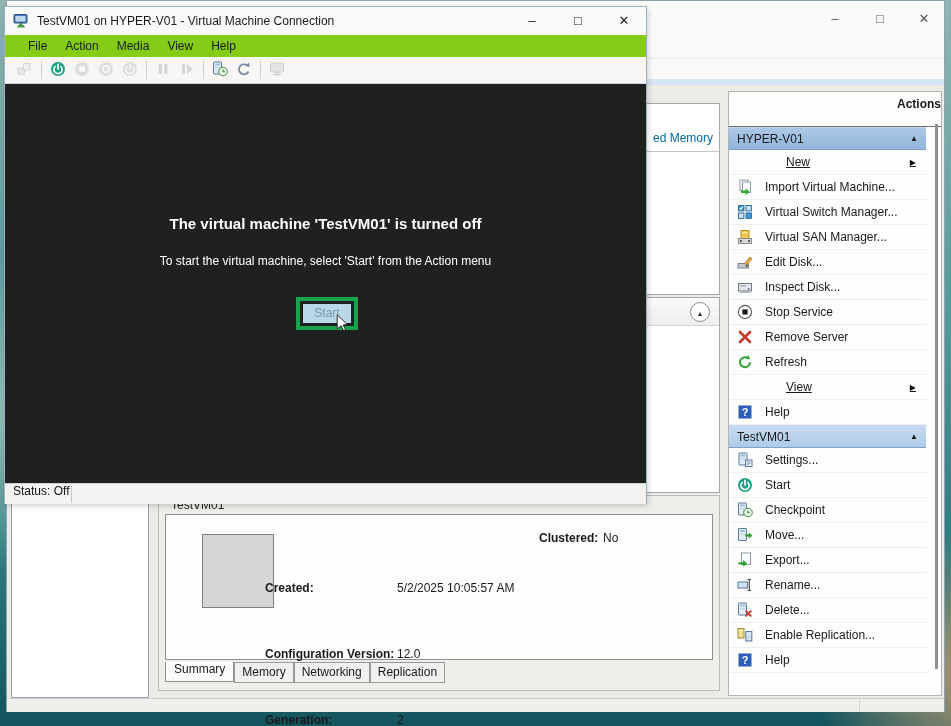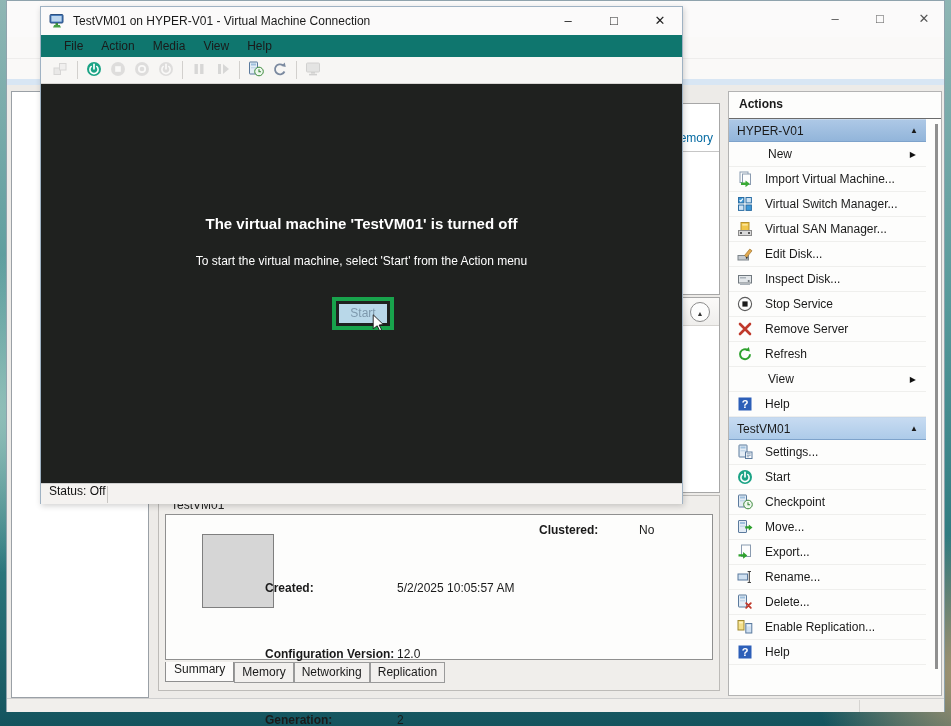--- a/index.html
+++ b/index.html
@@ -45,55 +45,55 @@
   .details-block { position:absolute; left:151px; top:494px; width:562px; height:196px;
                    background:#f0eeeb; border:1px solid #bdbbb8; }
   .details-header { position:absolute; left:12px; top:2px; color:#222; }
   .details-box { position:absolute; left:6px; top:18px; width:548px; height:146px;
                  background:#fdfdfc; border:1px solid #8f8f8f; }
   .thumb { position:absolute; left:43px; top:38px; width:72px; height:74px;
            background:#d6d6d6; border:1px solid #7f7f7f; }
   #fields { position:absolute; left:106px; top:36px; }
   .frow { height:20px; display:flex; align-items:center;margin-top:46px; }
   .flabel { width:132px; font-weight:bold; }
-  .clustered { position:absolute; left:380px; top:24px; height:20px; display:flex; align-items:center;gap:36px; }
+  .clustered { position:absolute; left:380px; top:32px; height:20px; display:flex; align-items:center; }
   .clustered .flabel { width:64px; }
   #tabs { position:absolute; left:6px; top:166px; display:flex; align-items:flex-start; }
   .tab { border:1px solid #8f8f8f; border-top:none; background:#fcfbfa; padding:0 8px 5px; }
   .tab.inactive { border:1px solid #9a9a9a; background:#f2f0ee; margin-top:0; padding:2px 7px 3px; }
 
   
   .actions-panel { position:absolute; left:721px; top:90px; width:214px; height:605px;
                    background:#fdfdfc; border:1px solid #b3b3b3; overflow:hidden; }
-  .actions-title { height:27px; line-height:24px; padding-left:10px; font-weight:bold;
-                   border-bottom:1px solid #6b6b6b; }
+  .actions-title { height:35px; line-height:24px; padding-left:10px; font-weight:bold;
+                   border-bottom:1px solid #6b6b6b;text-align:right; }
   .act-col { width:197px; }
   .act-bar { height:23px; display:flex; align-items:center; padding:0 8px;
              background:linear-gradient(#adc8e6,#92b5da); border-top:1px solid #c4d7ec;
              border-bottom:1px solid #7ea3cb; }
   .act-bar.light { background:linear-gradient(#c7dbf1,#adcbe9); }
   .act-bar .chev { margin-left:auto; font-size:8px; color:#1a1a1a; }
   .act-row { height:25px; display:flex; align-items:center; padding-left:8px;
              border-bottom:1px solid #efefed; background:#fdfdfc; }
   .act-row .aicon { width:16px; height:16px; margin-right:12px; flex:0 0 16px; }
-  .act-row.noicon { padding-left:39px; }
+  .act-row.noicon { padding-left:57px;text-decoration:underline; }
   .act-row .alabel { flex:1; }
   .act-row .sub { font-size:8px; color:#111; margin-right:10px; }
   .act-scroll { position:absolute; left:206px; top:32px; width:3px; height:545px; background:#909090; }
 
   
   #vmc { position:absolute; left:4px; top:6px; width:643px; height:498px; z-index:30;
-         background:#fbfafa; border:1px solid #9fb2c3; box-shadow:1px 2px 6px rgba(0,0,0,.18);margin-left:36px; }
+         background:#fbfafa; border:1px solid #9fb2c3; box-shadow:1px 2px 6px rgba(0,0,0,.18); }
   .vmc-titlebar { position:absolute; left:0; top:0; width:100%; height:28px; display:flex; align-items:center; }
   .vmc-titlebar .appicon { width:16px; height:16px; margin:0 8px 0 8px; }
   .vmc-title { color:#1a1a1a; }
   .vmc-ctrl { position:absolute; top:3px; width:30px; height:22px; text-align:center;
               line-height:22px; font-size:13px; color:#222; }
   .vmc-menubar { position:absolute; left:0; top:28px; width:100%; height:22px; padding-left:14px;
-                 display:flex; align-items:center; background:#0f766e; }
+                 display:flex; align-items:center; background:#84cc16; }
   .menu-item { padding:2px 9px; }
   .vmc-toolbar { position:absolute; left:0; top:50px; width:100%; height:27px; display:flex;
                  align-items:center; padding-left:8px; background:#f7f6f4; border-bottom:1px solid #d8d6d3; }
   .tb-btn { width:24px; height:22px; display:flex; align-items:center; justify-content:center; }
   .tb-btn.disabled { opacity:.42; filter:grayscale(1); }
   .tb-sep { width:1px; height:18px; background:#d2d0cd; margin:0 4px; }
   .vmc-display { position:absolute; left:0; top:77px; width:641px; height:399px;
                  background:var(--screen,#1f211f); color:#fff; text-align:center; }
   .vmc-heading { position:absolute; left:0; right:0; top:131px; font-size:15px; font-weight:bold; }
   .vmc-sub { position:absolute; left:0; right:0; top:170px; font-size:12px; }

